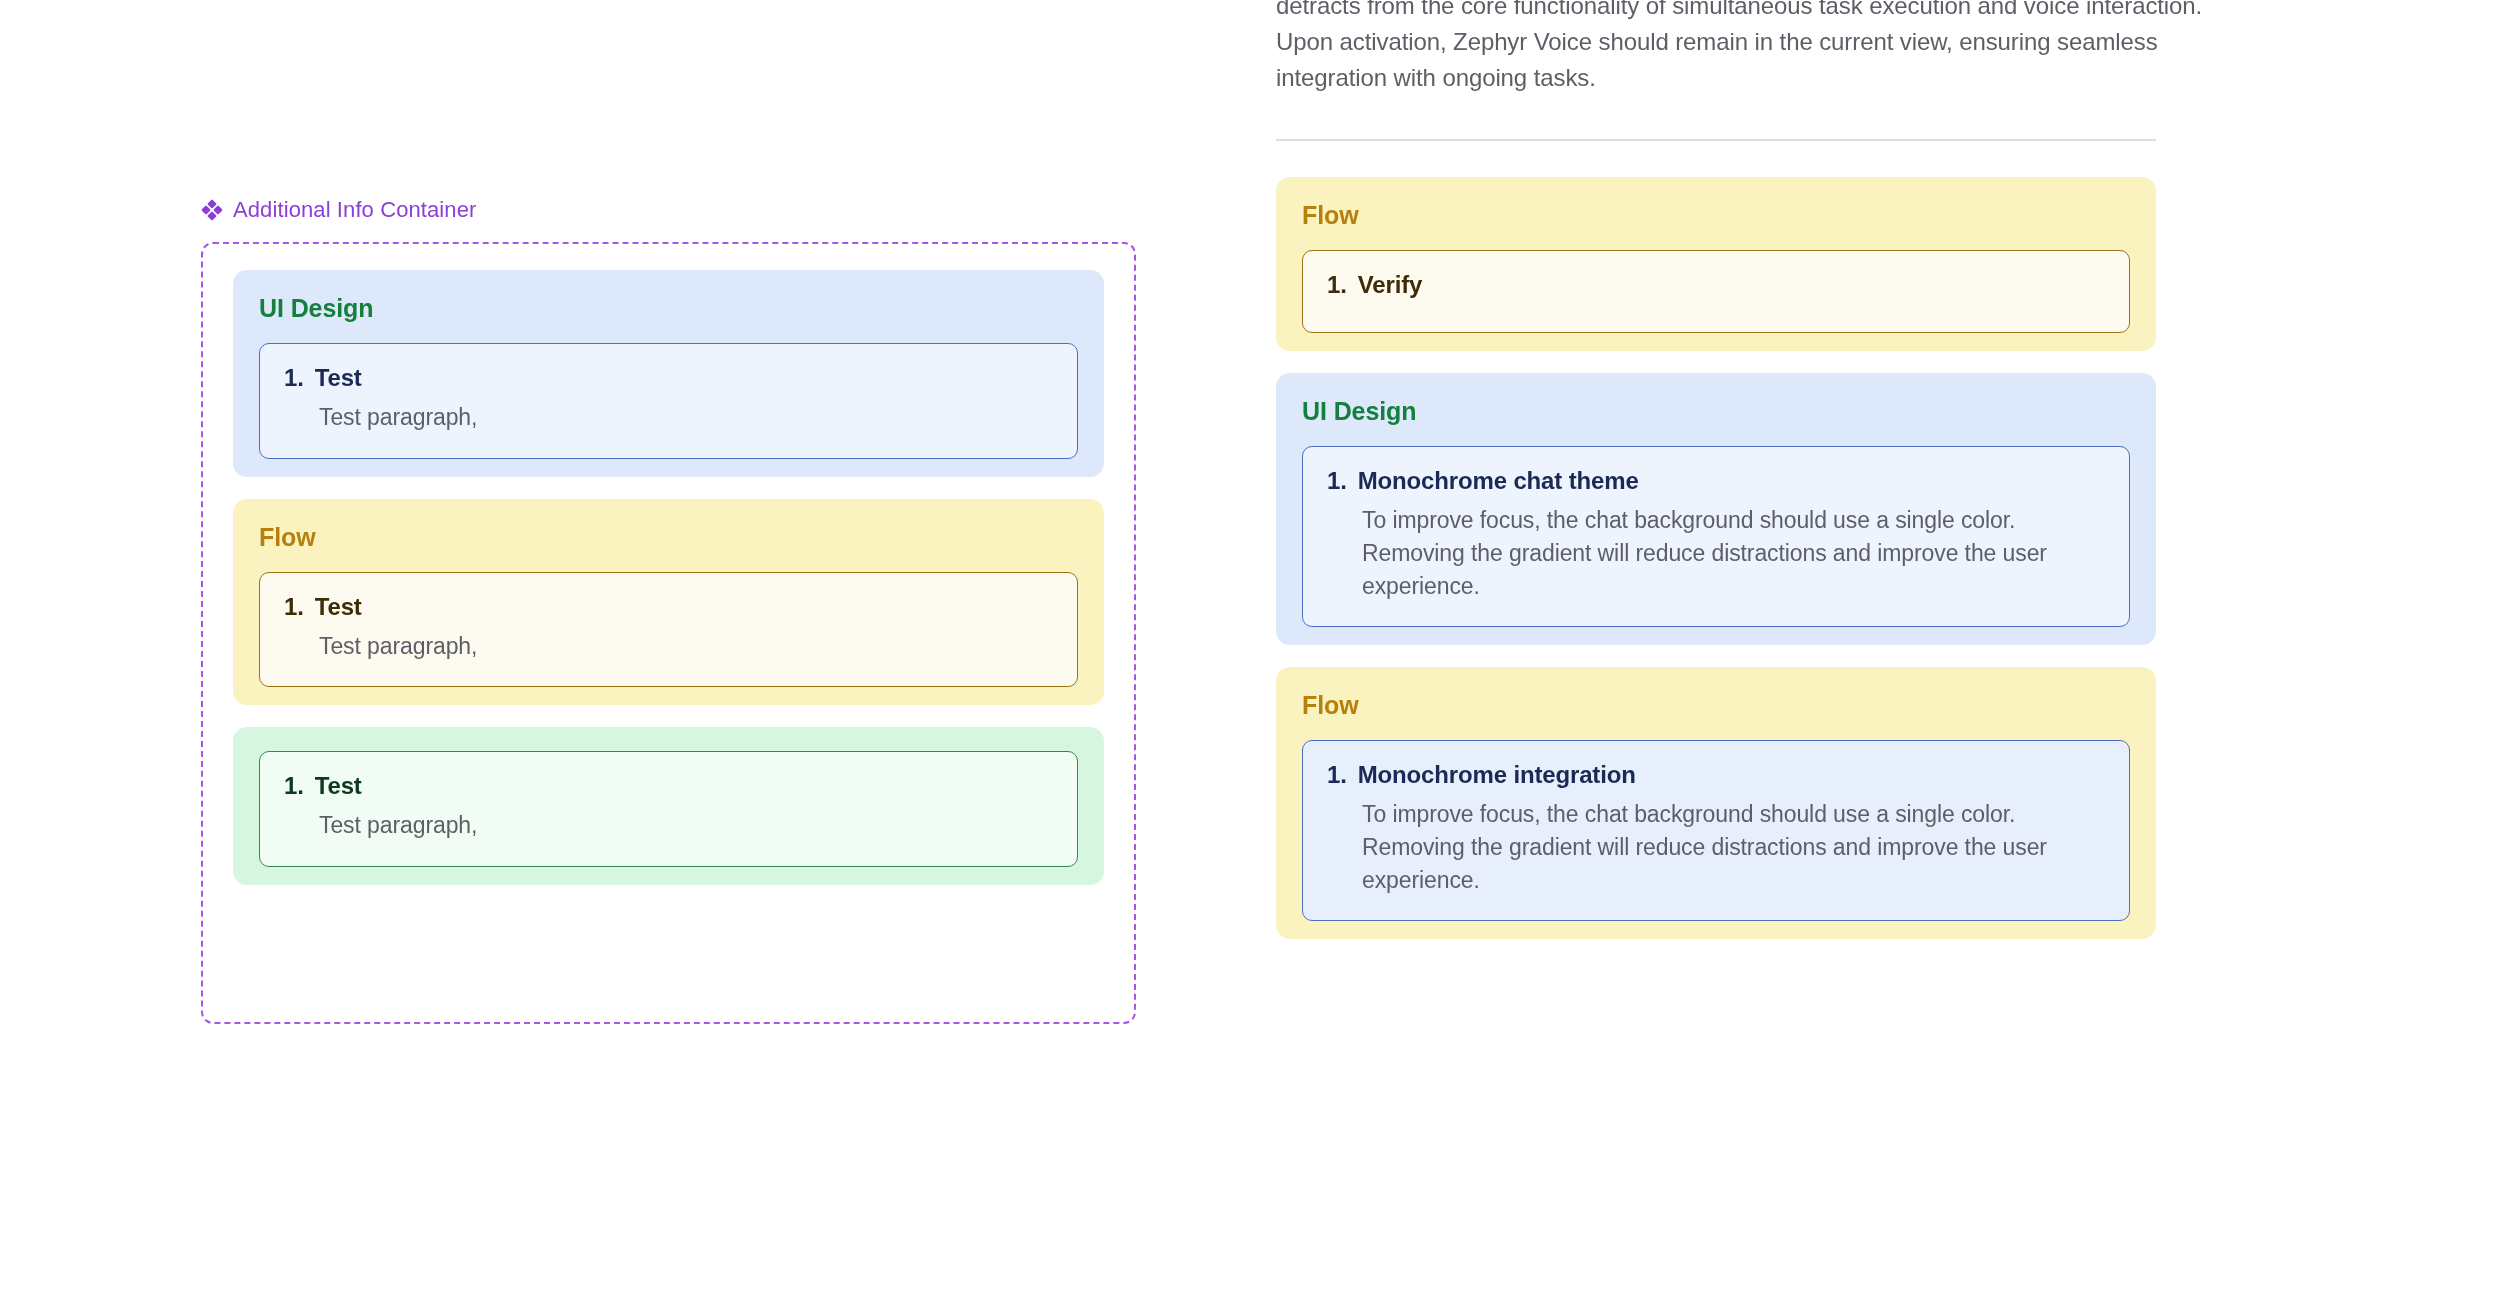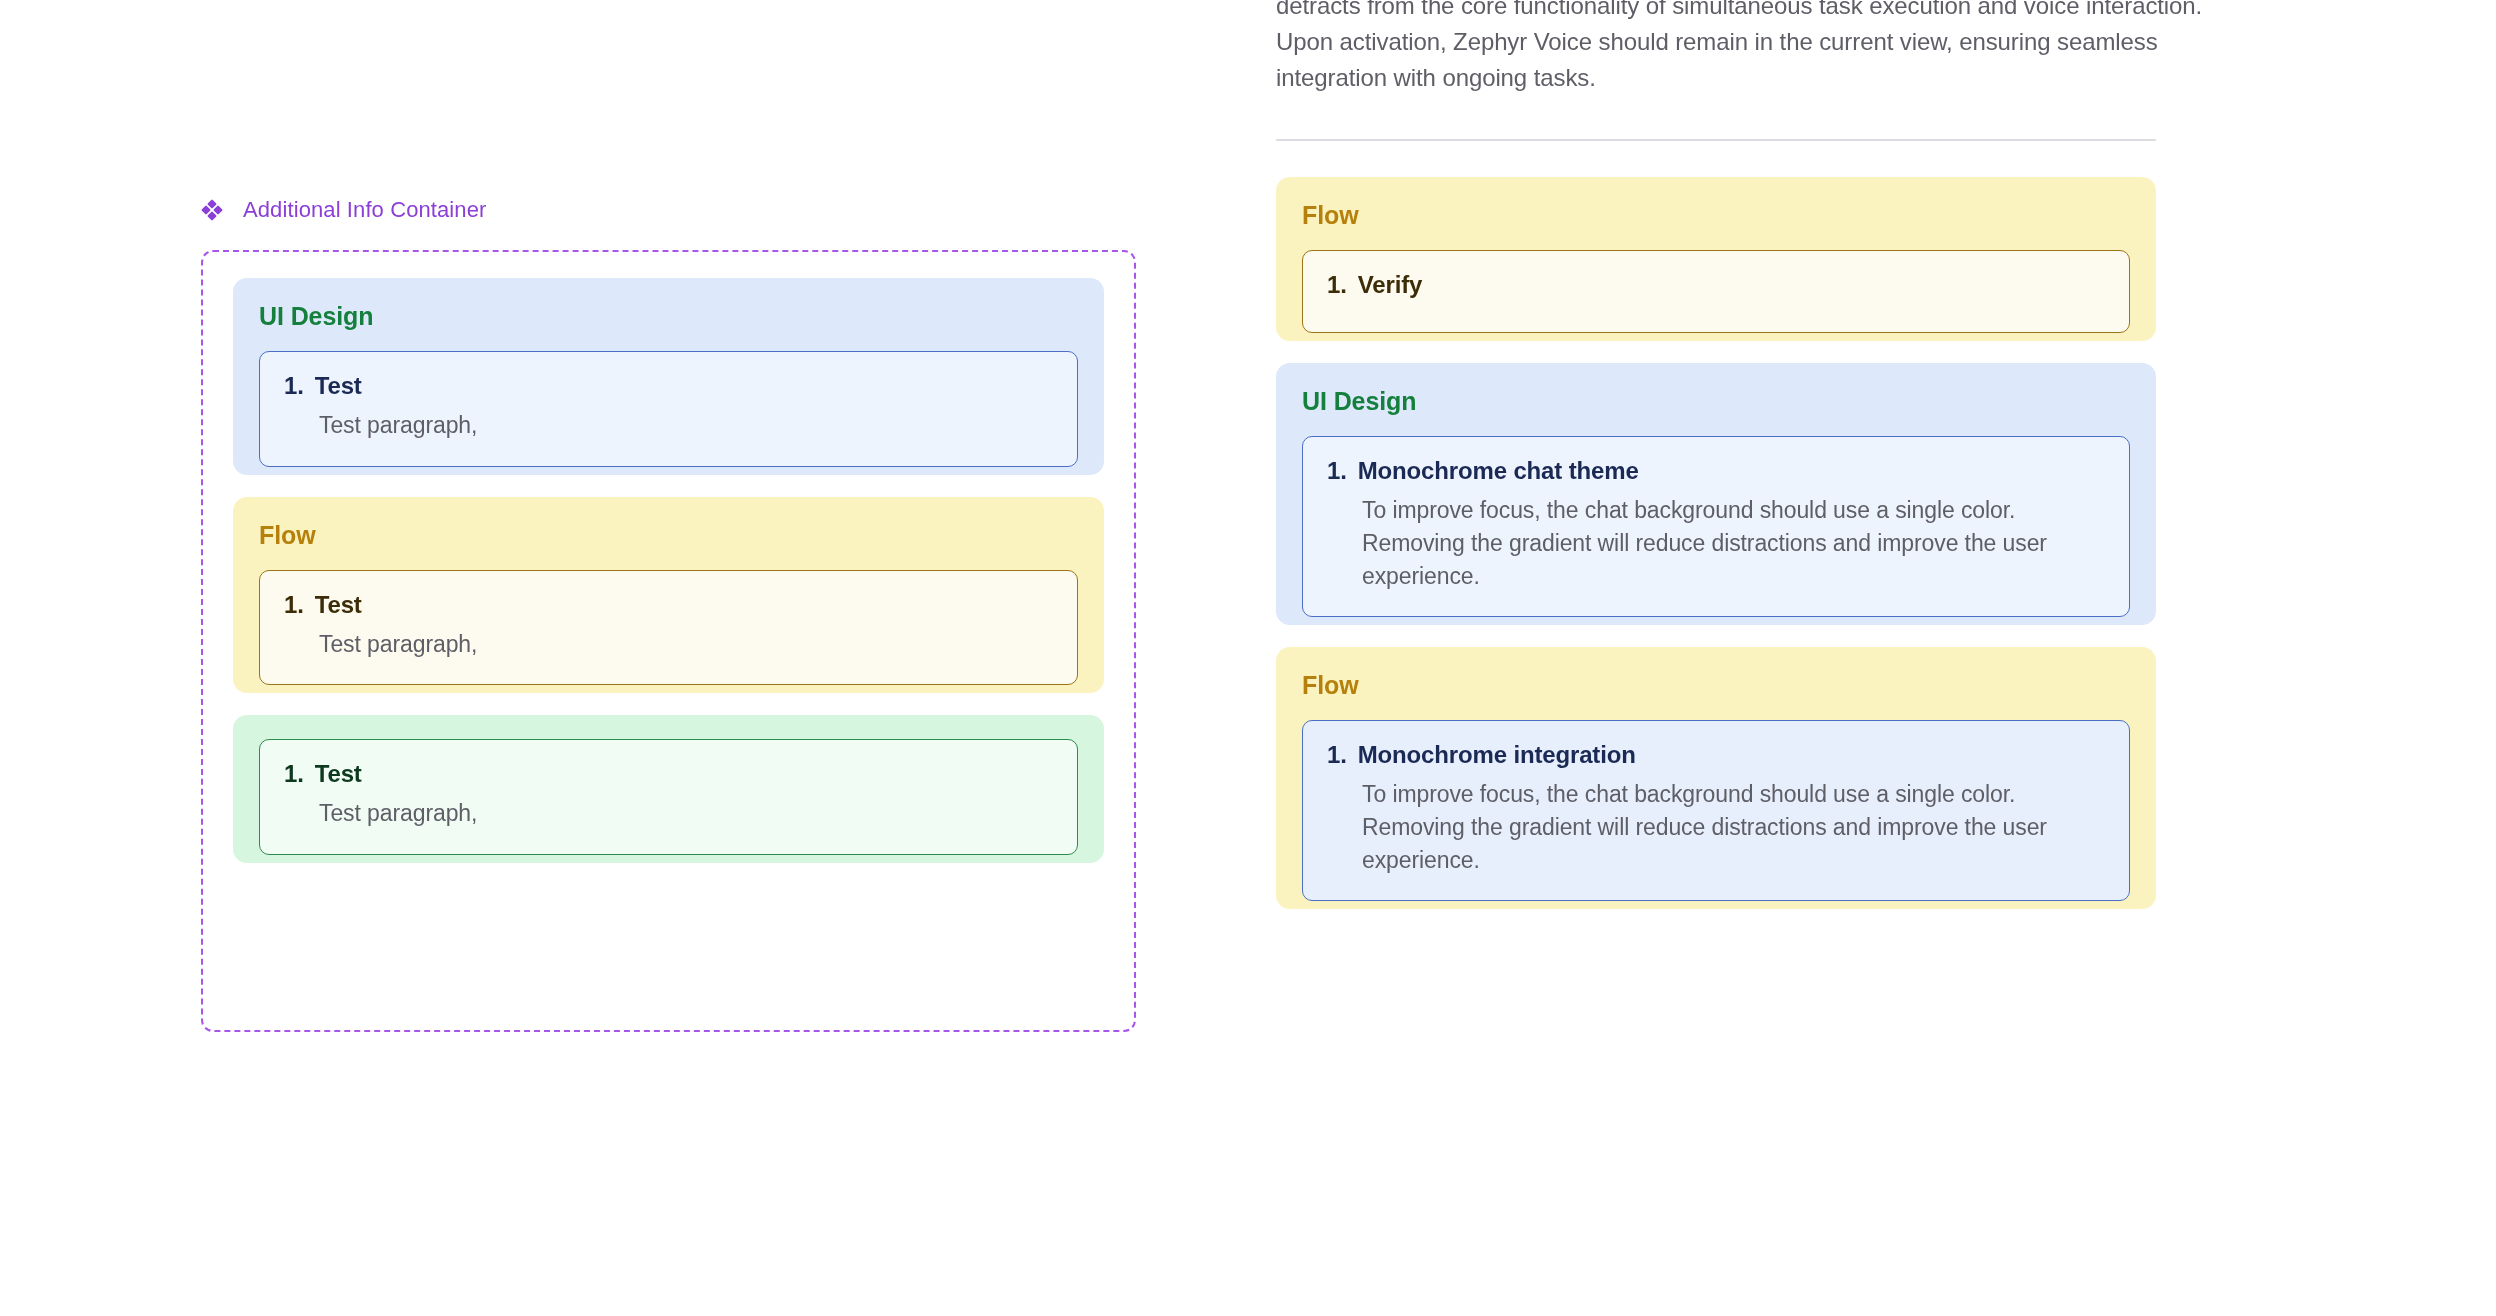--- a/index.html
+++ b/index.html
@@ -22,23 +22,23 @@
   .left-col {
     position: absolute;
     left: 201px;
     top: 196px;
     width: 940px;
   }
 
   .ai-label {
     display: flex;
     align-items: center;
-    gap: 20px;
+    gap: 10px;
     height: 28px;
-    margin-bottom: 26px;
+    margin-bottom: 18px;
   }
   .ai-label .sparkle-icon {
     width: 22px;
     height: 22px;
     position: relative;
     flex: 0 0 auto;
     display: block;
   }
   .ai-label .label-text {
     color: #8b3fd6;
@@ -53,21 +53,21 @@
     border: 2px dashed #a855e8;
     border-radius: 12px;
     padding: 26px 30px 26px 30px;
     width: 935px;
     min-height: 782px;
   }
 
   
   .card {
     border-radius: 14px;
-    padding: 24px 26px 8px 26px;
+    padding: 24px 26px 18px 26px;
     margin-bottom: 22px;
   }
   .card:last-child { margin-bottom: 0; }
 
   .card-title {
     font-size: 25px;
     font-weight: 700;
     letter-spacing: -0.1px;
     margin-bottom: 20px;
   }

